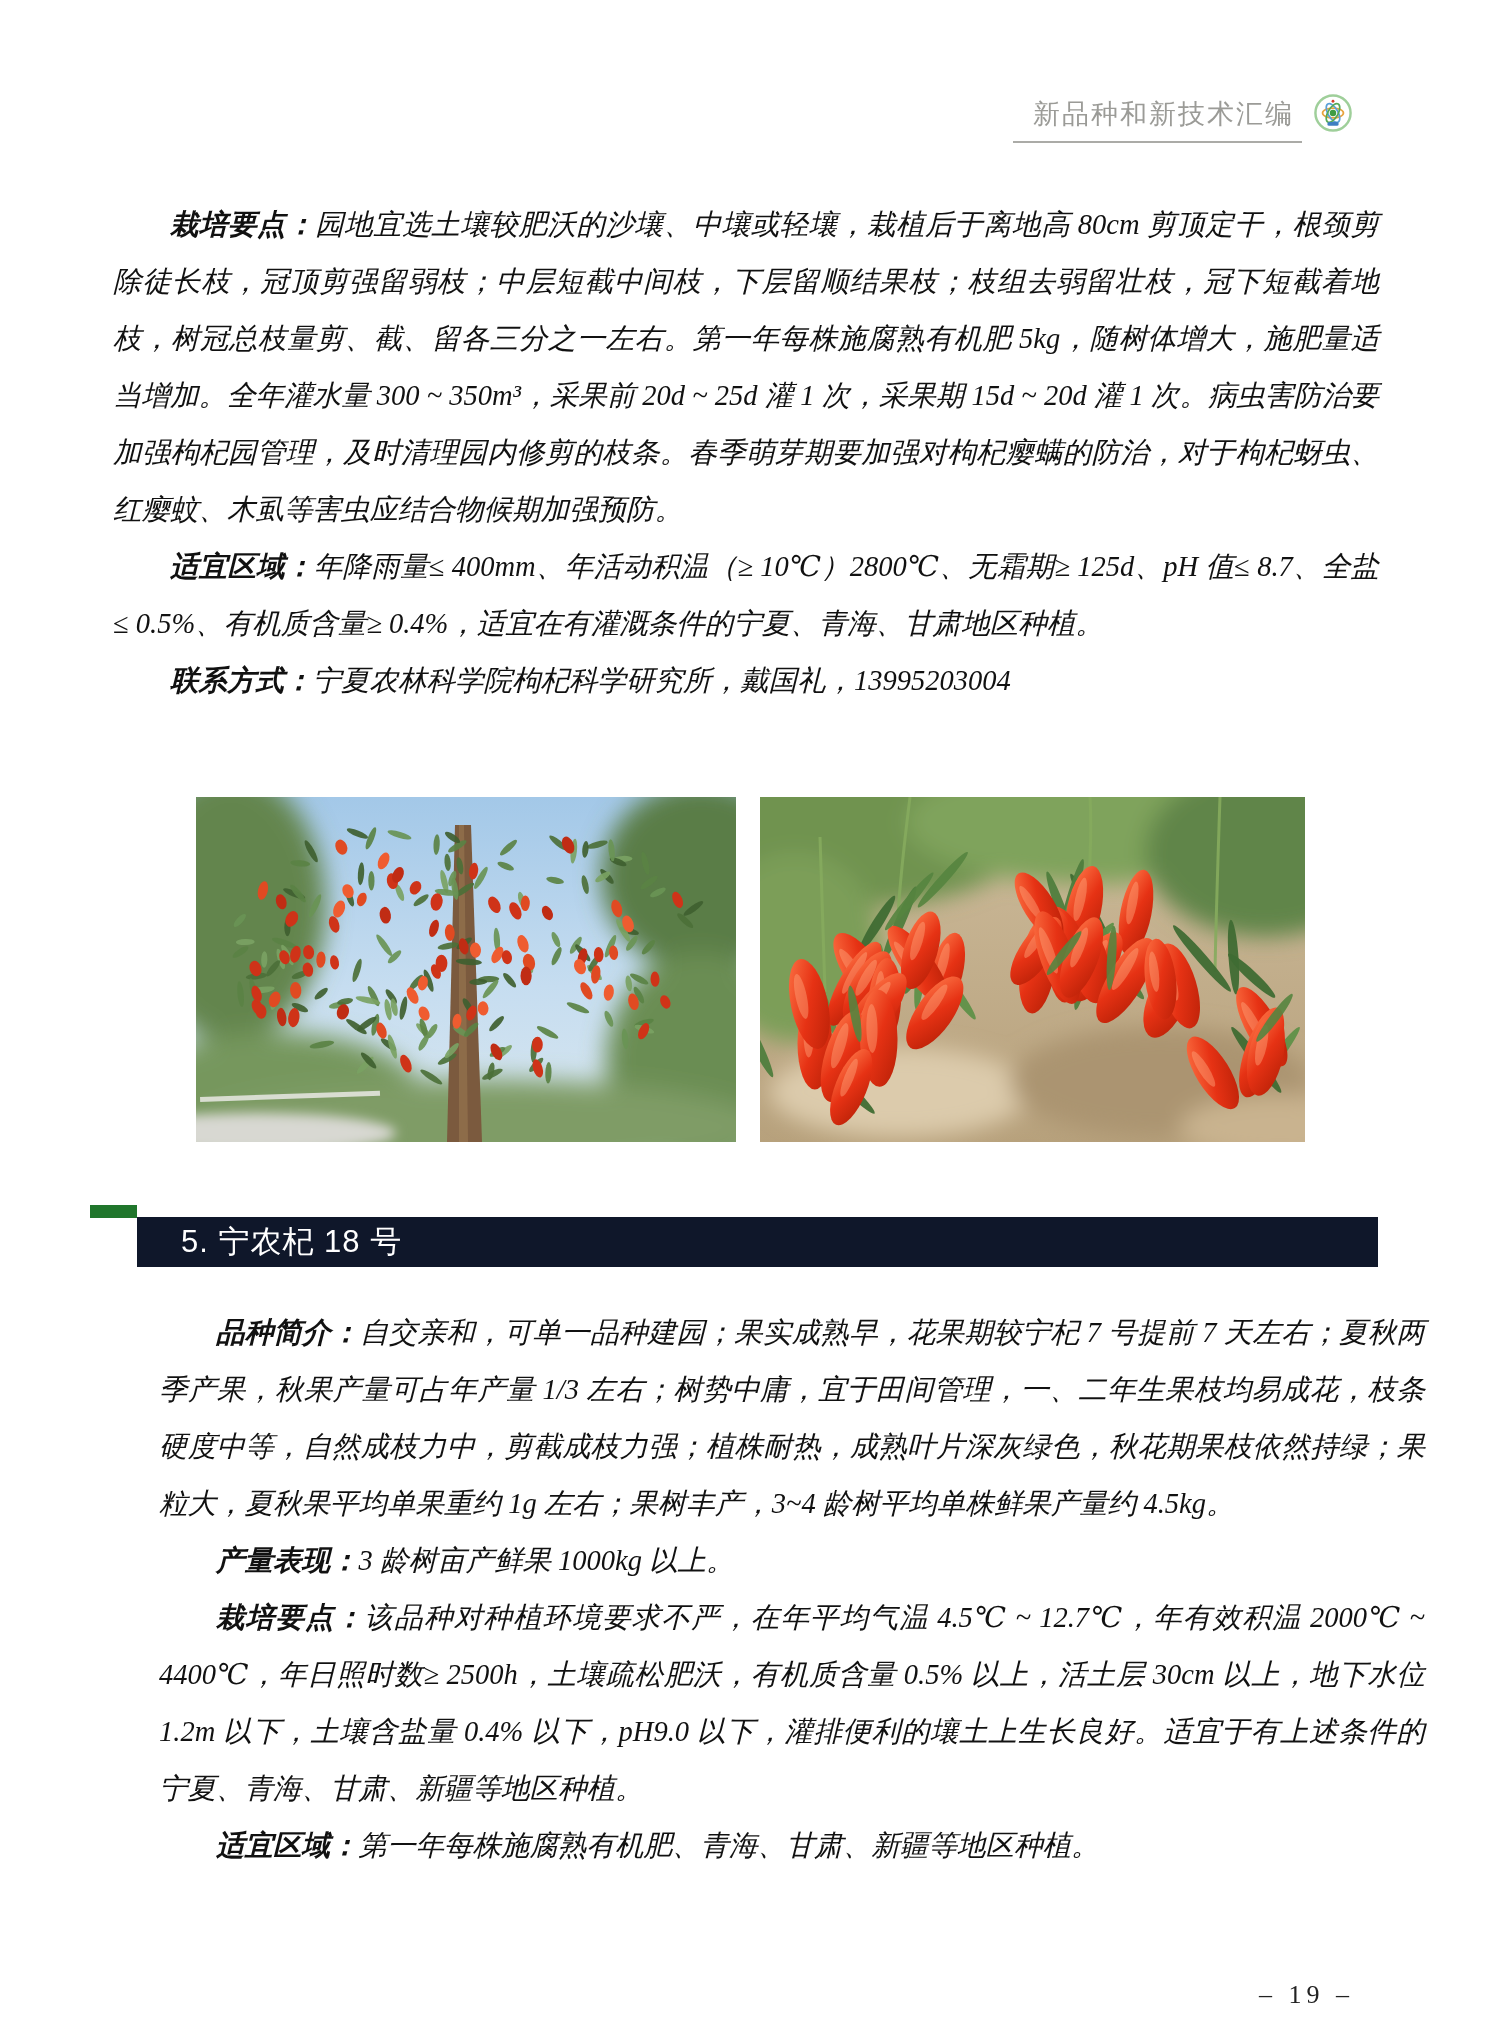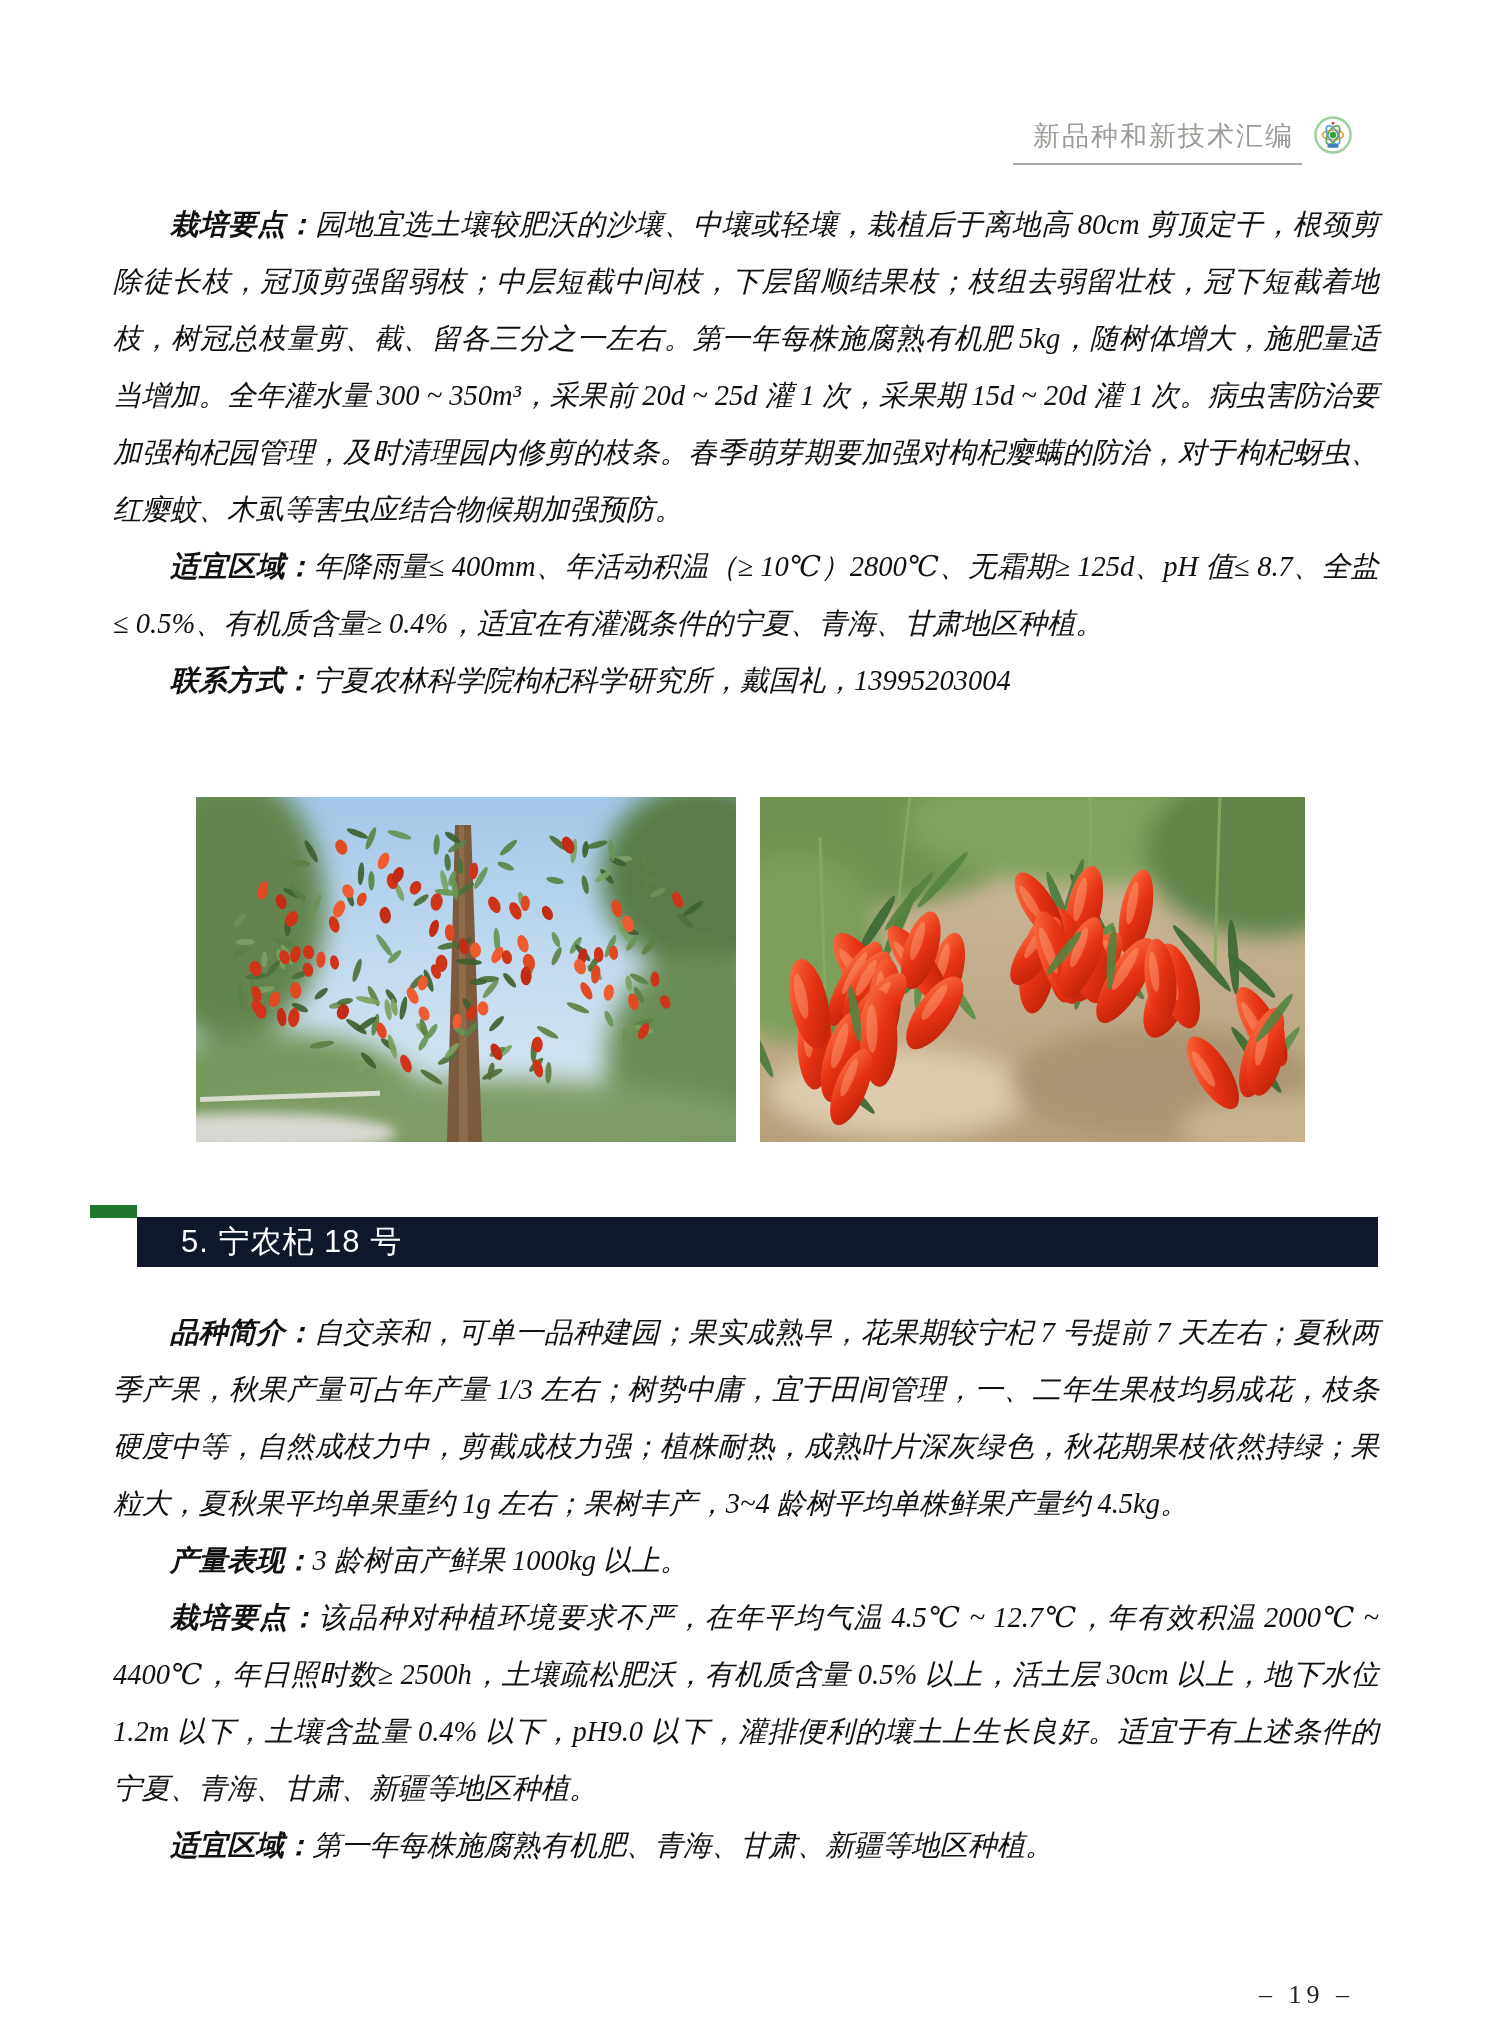--- a/index.html
+++ b/index.html
@@ -2,37 +2,37 @@
 <html><head>
 <meta charset="utf-8">
 <style>
   html,body{margin:0;padding:0;background:#ffffff;}
   .page{
     position:relative;width:1488px;height:2019px;margin:0 auto;
     background:#ffffff;overflow:hidden;
     font-family:"Liberation Serif","DejaVu Serif",serif;color:#111111;
   }
   
-  .header{position:absolute;top:118px;right:136px;display:flex;align-items:flex-start;gap:12px;}
+  .header{position:absolute;top:96px;right:136px;display:flex;align-items:flex-start;gap:12px;}
   .header-title{
     font-family:"Liberation Sans","DejaVu Sans",sans-serif;
     font-size:27px;color:#9b9b97;letter-spacing:2px;
     padding:0 8px 9px 20px;border-bottom:2px solid #abab a7;
     border-bottom:2px solid #ababa7;white-space:nowrap;
   }
   .logo{width:38px;height:38px;flex:0 0 auto;margin-top:-2px;}
   
   .textblock{
     position:absolute;left:113px;width:1266px;
     font-size:28.5px;line-height:57px;text-align:justify;text-justify:inter-ideograph;font-style:italic;
   }
   .textblock p{margin:0;text-indent:2em;}
   .plabel{font-weight:bold;font-family:"Liberation Sans","DejaVu Sans",sans-serif;}
   #block1{top:196px;}
-  #block2{top:1304px;}
+  #block2{top:1304px;margin-left:46px;}
   
   .photos{position:absolute;top:797px;left:0;width:1488px;height:345px;}
   .photo{position:absolute;top:0;height:345px;overflow:hidden;}
   #photo-left{left:196px;width:540px;}
   #photo-right{left:760px;width:545px;}
   .photo svg{width:100%;height:100%;display:block;}
   
   .banner-accent{position:absolute;left:90px;top:1205px;width:47px;height:13px;background:#20762c;}
   .banner{
     position:absolute;left:137px;top:1217px;width:1241px;height:50px;

